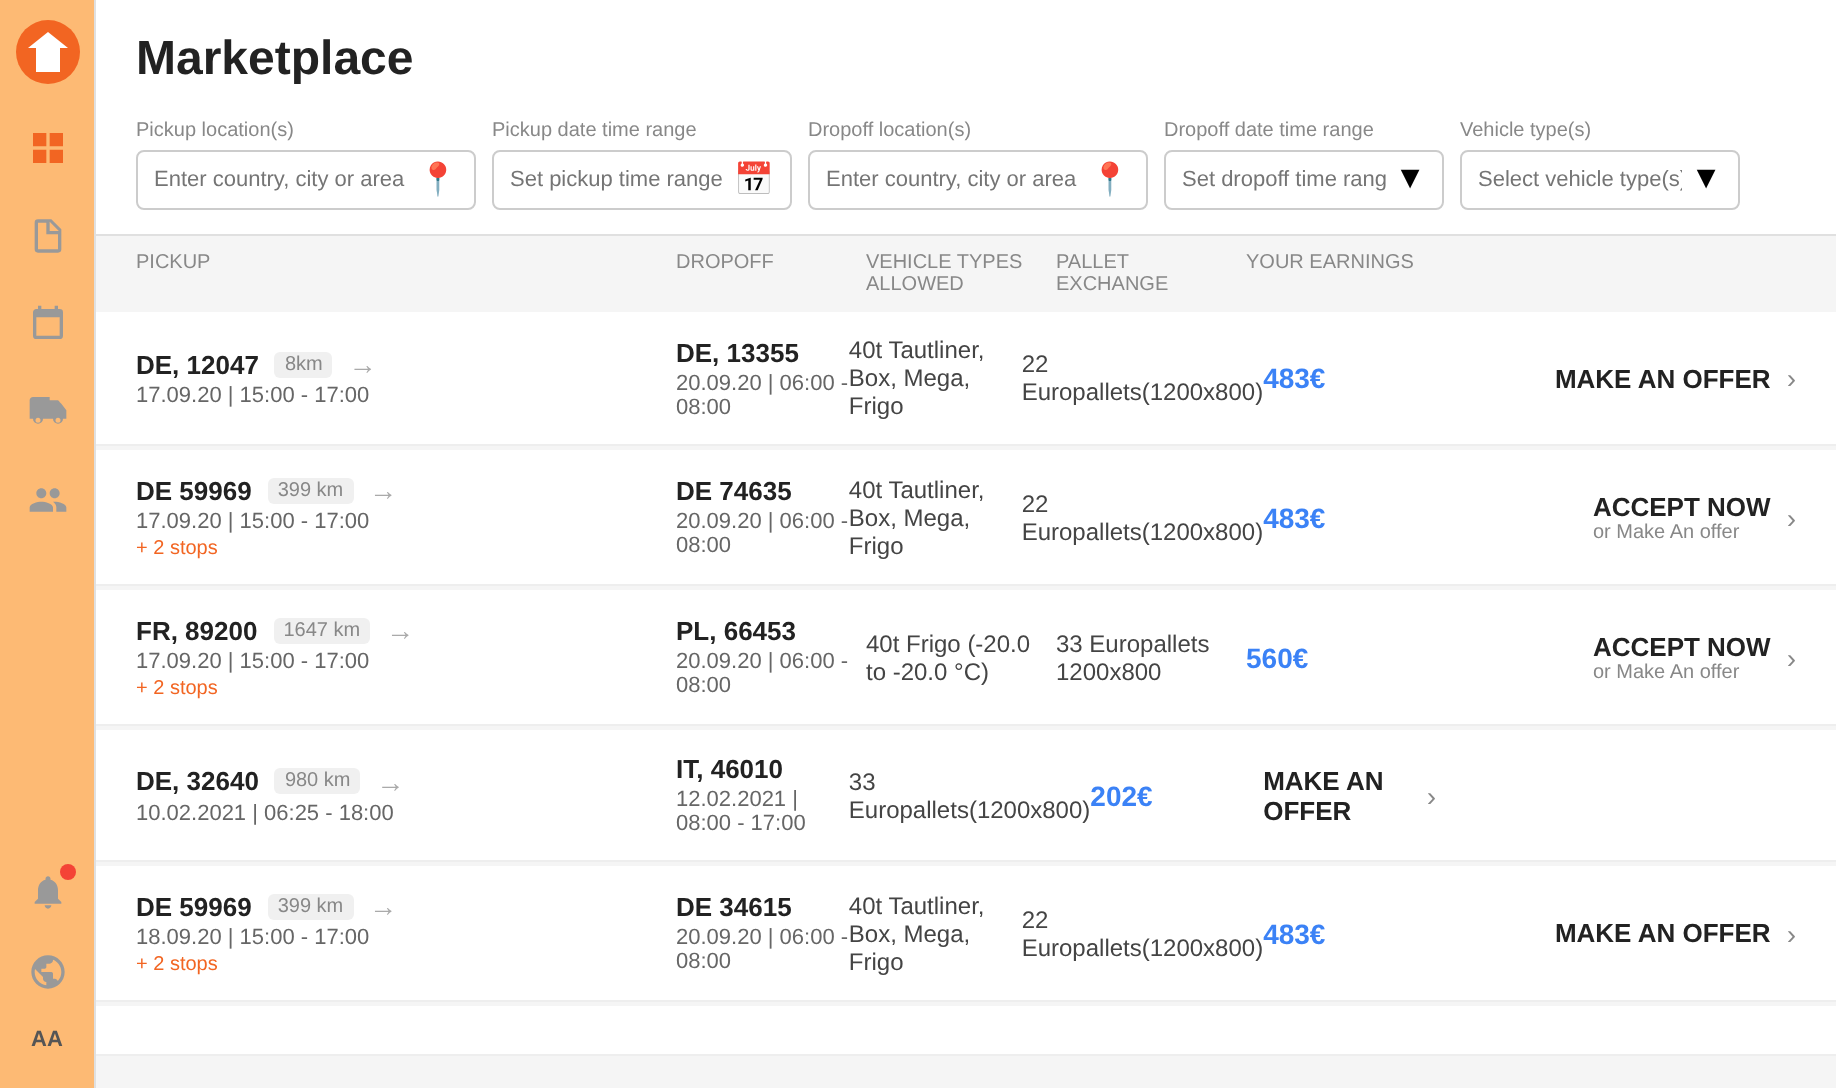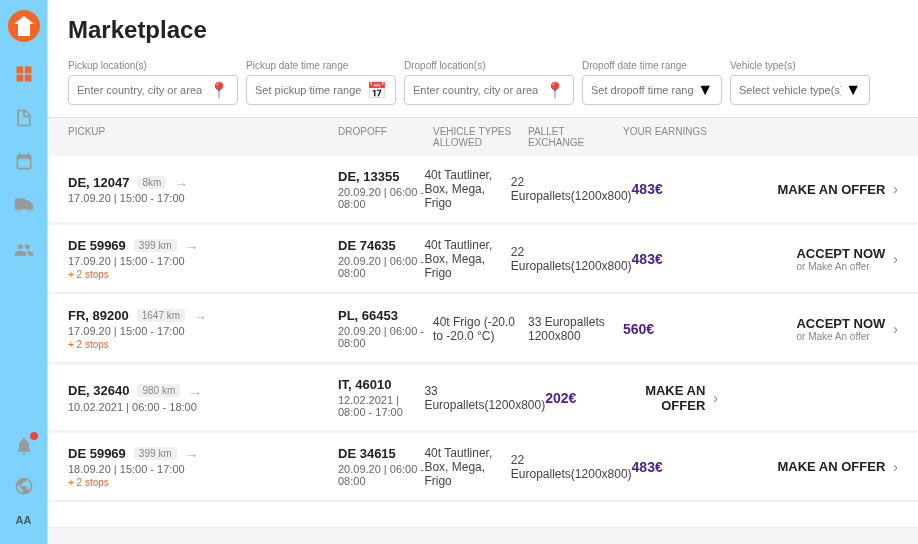--- a/index.html
+++ b/index.html
@@ -1,21 +1,21 @@
 <!DOCTYPE html>
 <html><head>
   <meta charset="utf-8">
   <style>
     * { box-sizing: border-box; margin: 0; padding: 0; }
     body { font-family: Arial, sans-serif; display: flex; height: 544px; overflow: hidden; background: #f5f5f5; }
 
     
     .sidebar {
       width: 48px;
-      background: #7dd3fc;
+      background: #fdba74;
       border-right: 1px solid #e0e0e0;
       display: flex;
       flex-direction: column;
       align-items: center;
       padding: 10px 0;
       gap: 20px;
     }
     .sidebar-logo {
       width: 32px;
       height: 32px;
@@ -213,37 +213,36 @@
       font-size: 10px;
       color: #f26522;
     }
     .cell-vehicle, .cell-pallet, .cell-earnings {
       font-size: 12px;
       color: #444;
     }
     .cell-earnings {
       font-size: 14px;
       font-weight: 700;
-      color: #4c1d95;
+      color: #3b82f6;
     }
     .cell-action {
       display: flex;
       align-items: center;
       justify-content: flex-end;
       gap: 4px;
     }
     .btn-make-offer {
       font-size: 13px;
       font-weight: 700;
       color: #222;
       cursor: pointer;
       display: flex;
       align-items: center;
       gap: 4px;
-      text-align: right;
     }
     .btn-accept {
       display: flex;
       flex-direction: column;
       cursor: pointer;
     }
     .btn-accept-main {
       font-size: 13px;
       font-weight: 700;
       color: #222;
@@ -446,21 +445,21 @@
         <span class="chevron-right">›</span>
       </div>
   </div>
         <div class="table-row">
     <div class="cell-pickup">
       <div class="pickup-main">
         <span class="location-code">DE, 32640</span>
         <span class="km-badge">980 km</span>
         <span style="color:#aaa;font-size:14px;">→</span>
       </div>
-      <div class="time-text">10.02.2021 | 06:00 - 18:00</div>
+      <div class="time-text">10.02.2021 | 06:25 - 18:00</div>
 
     </div>
     <div class="cell-dropoff">
       <div class="location-code">IT, 46010</div>
       <div class="time-text">12.02.2021 | 08:00 - 17:00</div>
     </div>
     <div class="cell-pallet">33 Europallets(1200x800)</div>
     <div class="cell-earnings">202€</div>
 
       <div class="cell-action">

